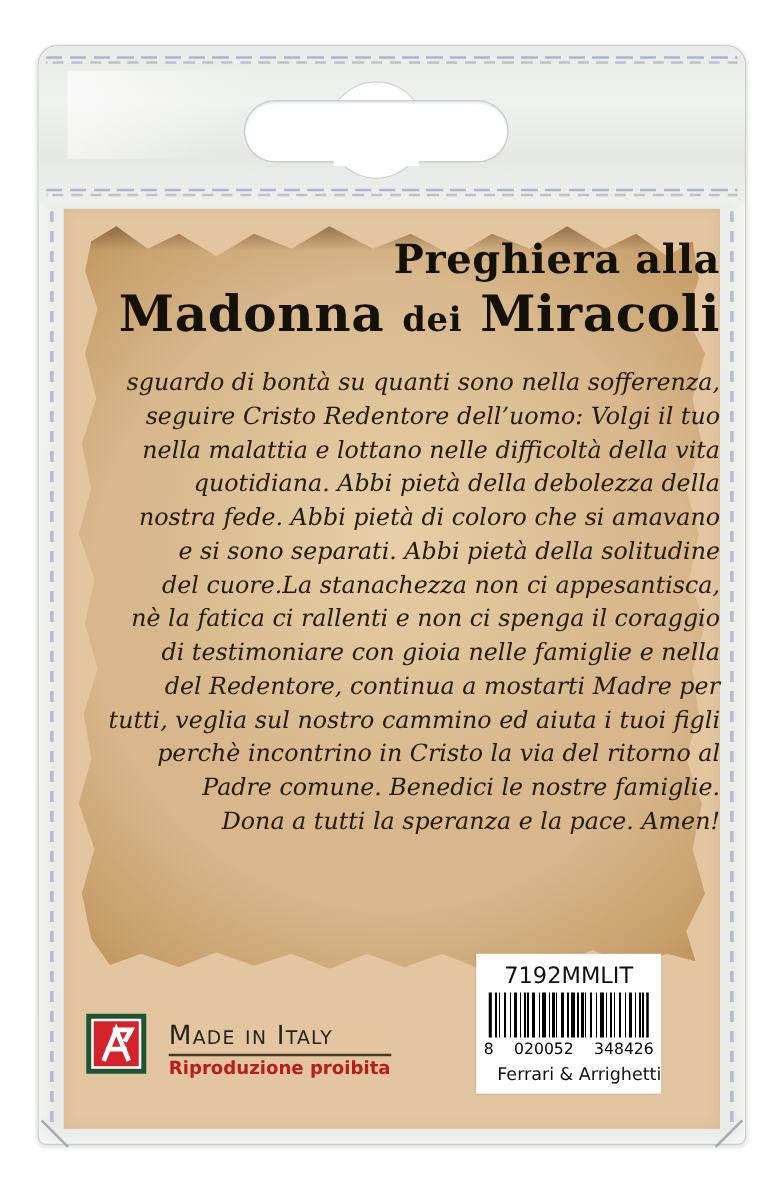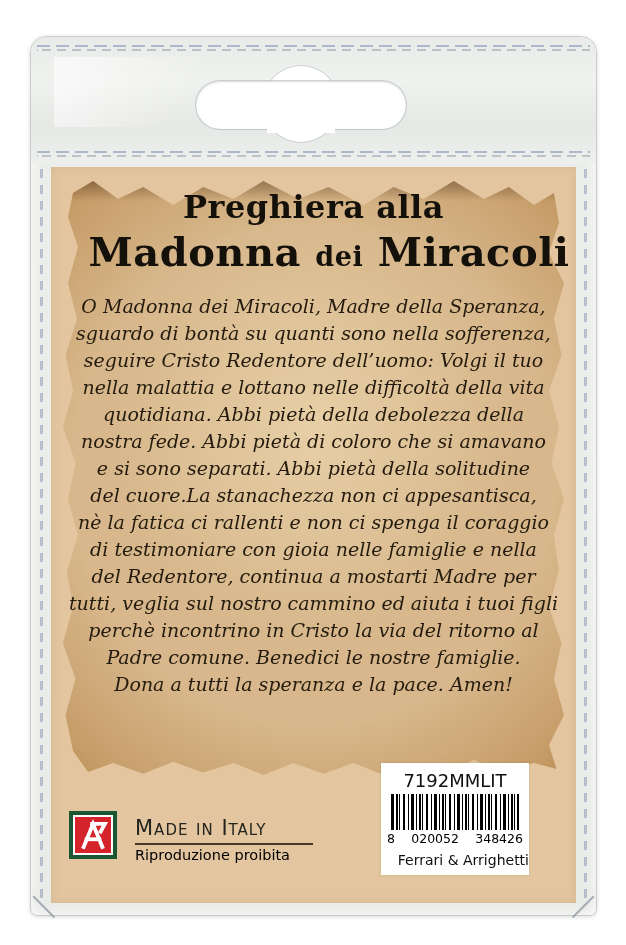--- a/index.html
+++ b/index.html
@@ -45,21 +45,21 @@
   .parchment{position:absolute;left:12px;top:8px;width:501px;height:600px;
     background:
       linear-gradient(180deg, rgba(58,28,8,.5) 0px, rgba(58,28,8,0) 26px),
       radial-gradient(ellipse 58% 50% at 50% 42%, rgba(232,208,168,.95), rgba(232,208,168,0) 72%),
       radial-gradient(ellipse 115% 100% at 50% 50%, #d7b78b 42%, #c79e6a 60%, #ad7c44 74%, #8d5725 85%, #643210 94%, #471f08 100%);
     clip-path:polygon(2% 3%,6% 1%,11% 4%,16% 2%,22% 5%,28% 2%,34% 4%,40% 1%,47% 4%,53% 2%,60% 5%,66% 2%,72% 4%,78% 1%,84% 4%,89% 2%,94% 5%,98% 3%,
       99% 8%,97% 13%,100% 18%,98% 24%,99.5% 30%,97% 36%,99% 42%,97.5% 48%,100% 54%,98% 60%,99% 66%,97% 72%,99.5% 78%,98% 84%,100% 90%,97% 95%,98.5% 99%,
       94% 98%,88% 99.5%,82% 97.5%,76% 99.8%,70% 98%,64% 100%,58% 98%,52% 99.8%,46% 98%,40% 100%,34% 98%,28% 99.6%,22% 97.8%,16% 99.8%,10% 98%,5% 99.5%,
       2% 96%,0.5% 90%,2.5% 84%,0% 78%,2% 72%,0.8% 66%,3% 60%,1% 54%,2.5% 48%,0% 42%,2% 36%,0.5% 30%,2.8% 24%,1% 18%,3% 12%,1% 7%);}
 
-  .scroll-text{position:absolute;left:0;top:0;width:100%;text-align:center;color:#1c140a;}
+  .scroll-text{position:absolute;left:0;top:0;width:100%;text-align:right;color:#1c140a;}
   .title1{margin-top:21px;font-size:32px;font-weight:700;letter-spacing:.5px;color:#14100a;}
   .title2{margin-top:2px;font-size:40px;font-weight:700;color:#14100a;letter-spacing:.5px;padding-left:31px;}
   .title2 .small{font-size:27px;}
   .prayer{position:absolute;top:126px;left:0;width:100%;}
   .prayer div{font-style:italic;font-size:19px;line-height:27px;color:#241b0e;white-space:nowrap;}
 
   
   .barcode-label{position:absolute;left:330px;top:596px;width:148px;background:#ffffff;
     padding:7px 0 7px;box-shadow:0 0 2px rgba(0,0,0,.15);}
   .sku{font-family:"DejaVu Sans", sans-serif;font-size:18px;text-align:center;color:#101010;}
@@ -72,21 +72,21 @@
   .brand{margin-top:6px;font-family:"DejaVu Sans", sans-serif;font-size:14px;text-align:right;color:#101010;}
 
   
   .mii-block{position:absolute;left:18px;top:644px;display:flex;gap:18px;align-items:flex-start;}
   .fa-logo{width:48px;height:48px;background:#1a5632;padding:4px;box-sizing:border-box;}
   .fa-logo .inner{width:100%;height:100%;background:#d4232a;border:2px solid #ffffff;box-sizing:border-box;
     display:flex;align-items:center;justify-content:center;}
   .mii-text{padding-top:5px;font-family:"DejaVu Sans", sans-serif;}
   .mii-title{font-variant:small-caps;font-size:21px;letter-spacing:1px;color:#24241e;}
   .mii-rule{width:178px;border-top:2px solid #463827;margin:3px 0 2px;}
-  .mii-sub{font-size:14.5px;color:#000000;}
+  .mii-sub{font-size:14.5px;color:#b91c1c;font-weight:bold;}
 </style>
 </head>
 <body>
 
 <div class="stage">
   <div class="package">
 
     <div class="hang-tab">
       <div class="seam seam-top"></div>
       <div class="euro-slot">
@@ -107,21 +107,20 @@
       <div class="parchment"></div>
 
       <div class="scroll-text">
         <div class="title1">Preghiera alla</div>
         <div class="title2">
           <span>Madonna</span>
           <span class="small">dei</span>
           <span>Miracoli</span>
         </div>
         <div class="prayer">
-          <div>O Madonna dei Miracoli, Madre della Speranza,</div>
           <div>sguardo di bontà su quanti sono nella sofferenza,</div>
           <div>seguire Cristo Redentore dell’uomo: Volgi il tuo</div>
           <div>nella malattia e lottano nelle difficoltà della vita</div>
           <div>quotidiana. Abbi pietà della debolezza della</div>
           <div>nostra fede. Abbi pietà di coloro che si amavano</div>
           <div>e si sono separati. Abbi pietà della solitudine</div>
           <div>del cuore.La stanachezza non ci appesantisca,</div>
           <div>nè la fatica ci rallenti e non ci spenga il coraggio</div>
           <div>di testimoniare con gioia nelle famiglie e nella</div>
           <div>del Redentore, continua a mostarti Madre per</div>

